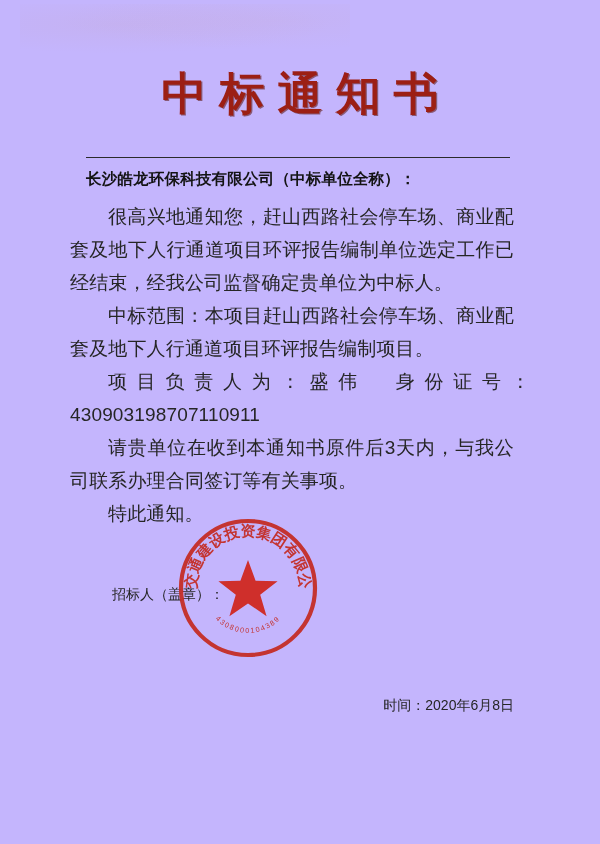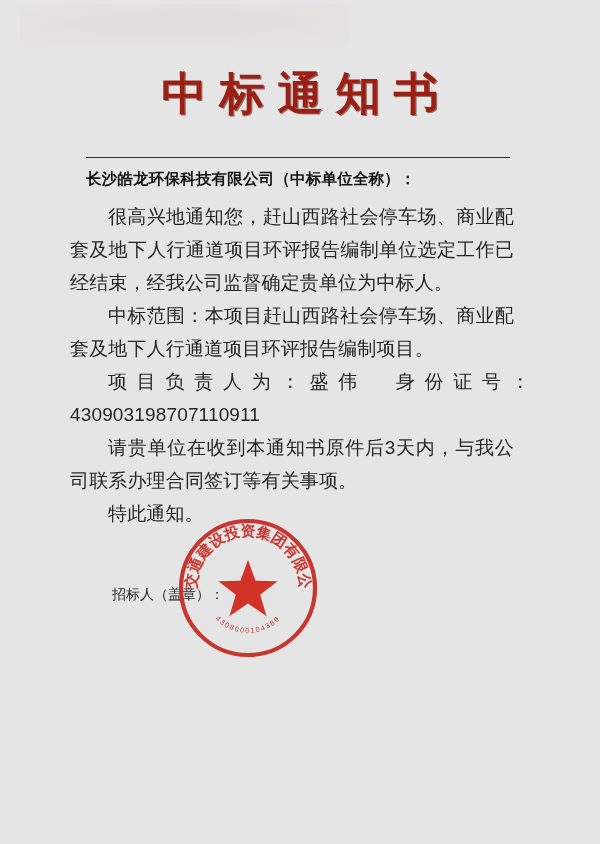--- a/index.html
+++ b/index.html
@@ -13,21 +13,21 @@
     height: 844px;
     font-family: "Liberation Sans", "DejaVu Sans", sans-serif;
     color: #1a1a1a;
     overflow: hidden;
   }
 
   .page {
     position: relative;
     width: 600px;
     height: 844px;
-    background: #e5e5e5;
+    background: #c4b5fd;
     box-sizing: border-box;
   }
 
   
   .scan-smudge {
     position: absolute;
     left: 20px;
     top: 4px;
     width: 330px;
     height: 52px;
@@ -185,14 +185,15 @@
       <text class="seal-code">
         <textPath href="#sealArcBottom" startOffset="50%" text-anchor="middle">4308000104389</textPath>
       </text>
 
       <g>
         <polygon fill="#d0241a" points="72,44 79.6,64.8 101.6,65.3 84.2,78.8 90.6,100.2 72,87.4 53.4,100.2 59.8,78.8 42.4,65.3 64.4,64.8"></polygon>
       </g>
     </svg>
   </div>
 
+  <div class="date-row">时间：2020年6月8日</div>
 
 </div>
 
 </body></html>

